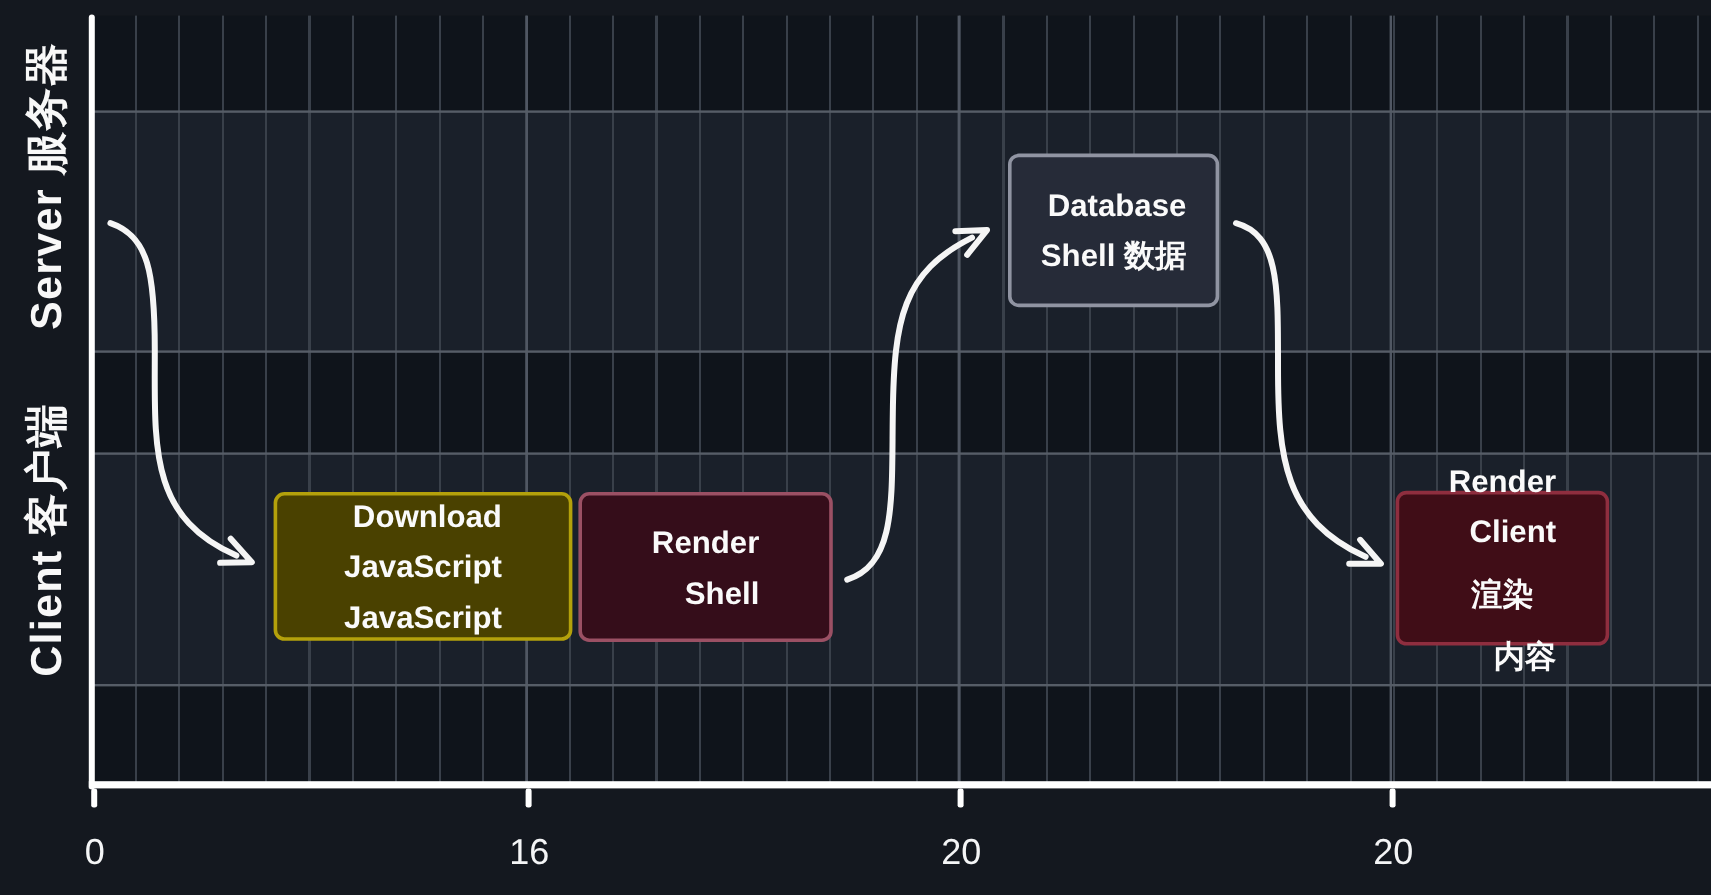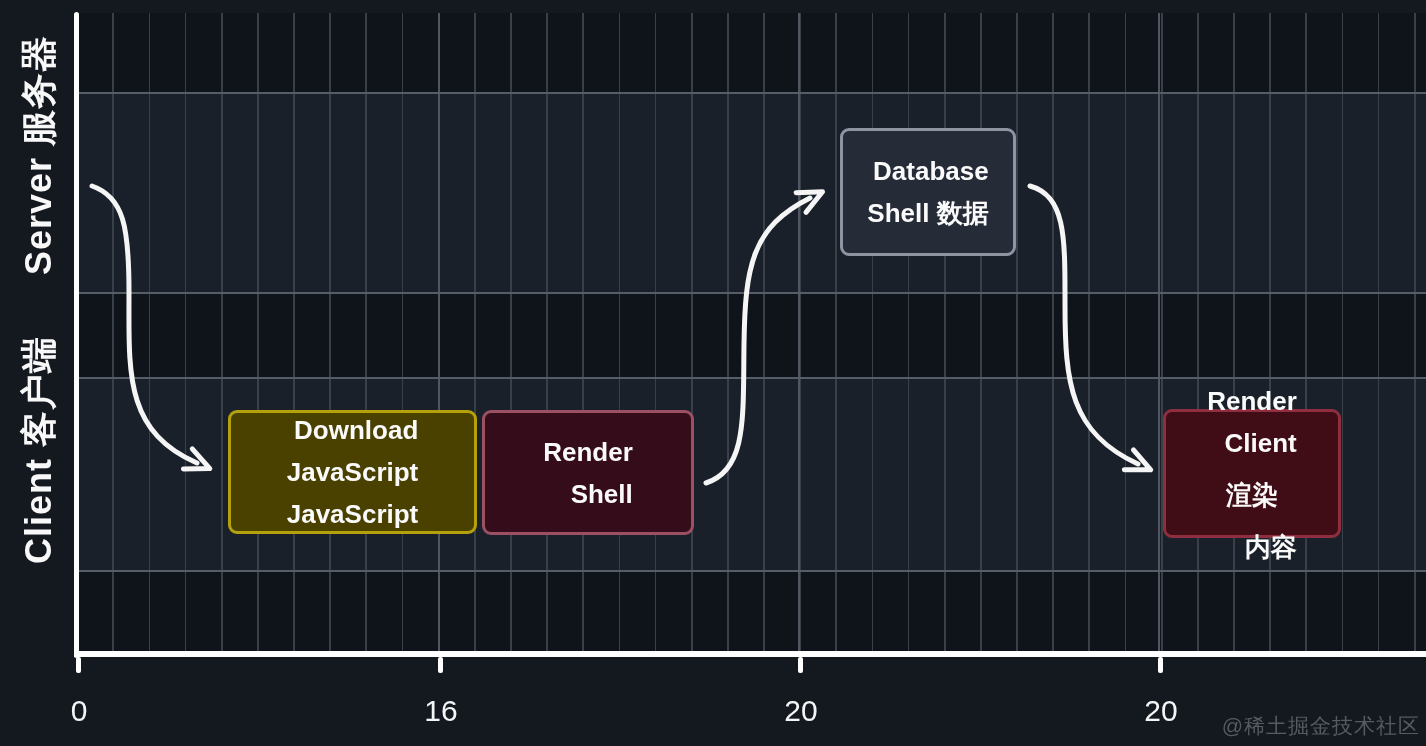--- a/index.html
+++ b/index.html
@@ -118,15 +118,14 @@
 
   <div class="task task-content">
     <div class="task-label">
       <div class="ln">Render</div>
       <div class="ln">Client</div>
       <div class="ln-tall">渲染</div>
       <div class="ln">内容</div>
     </div>
   </div>
 
-  <div class="watermark">@稀土掘金技术社区</div>
 
 </div>
 
 </body></html>

